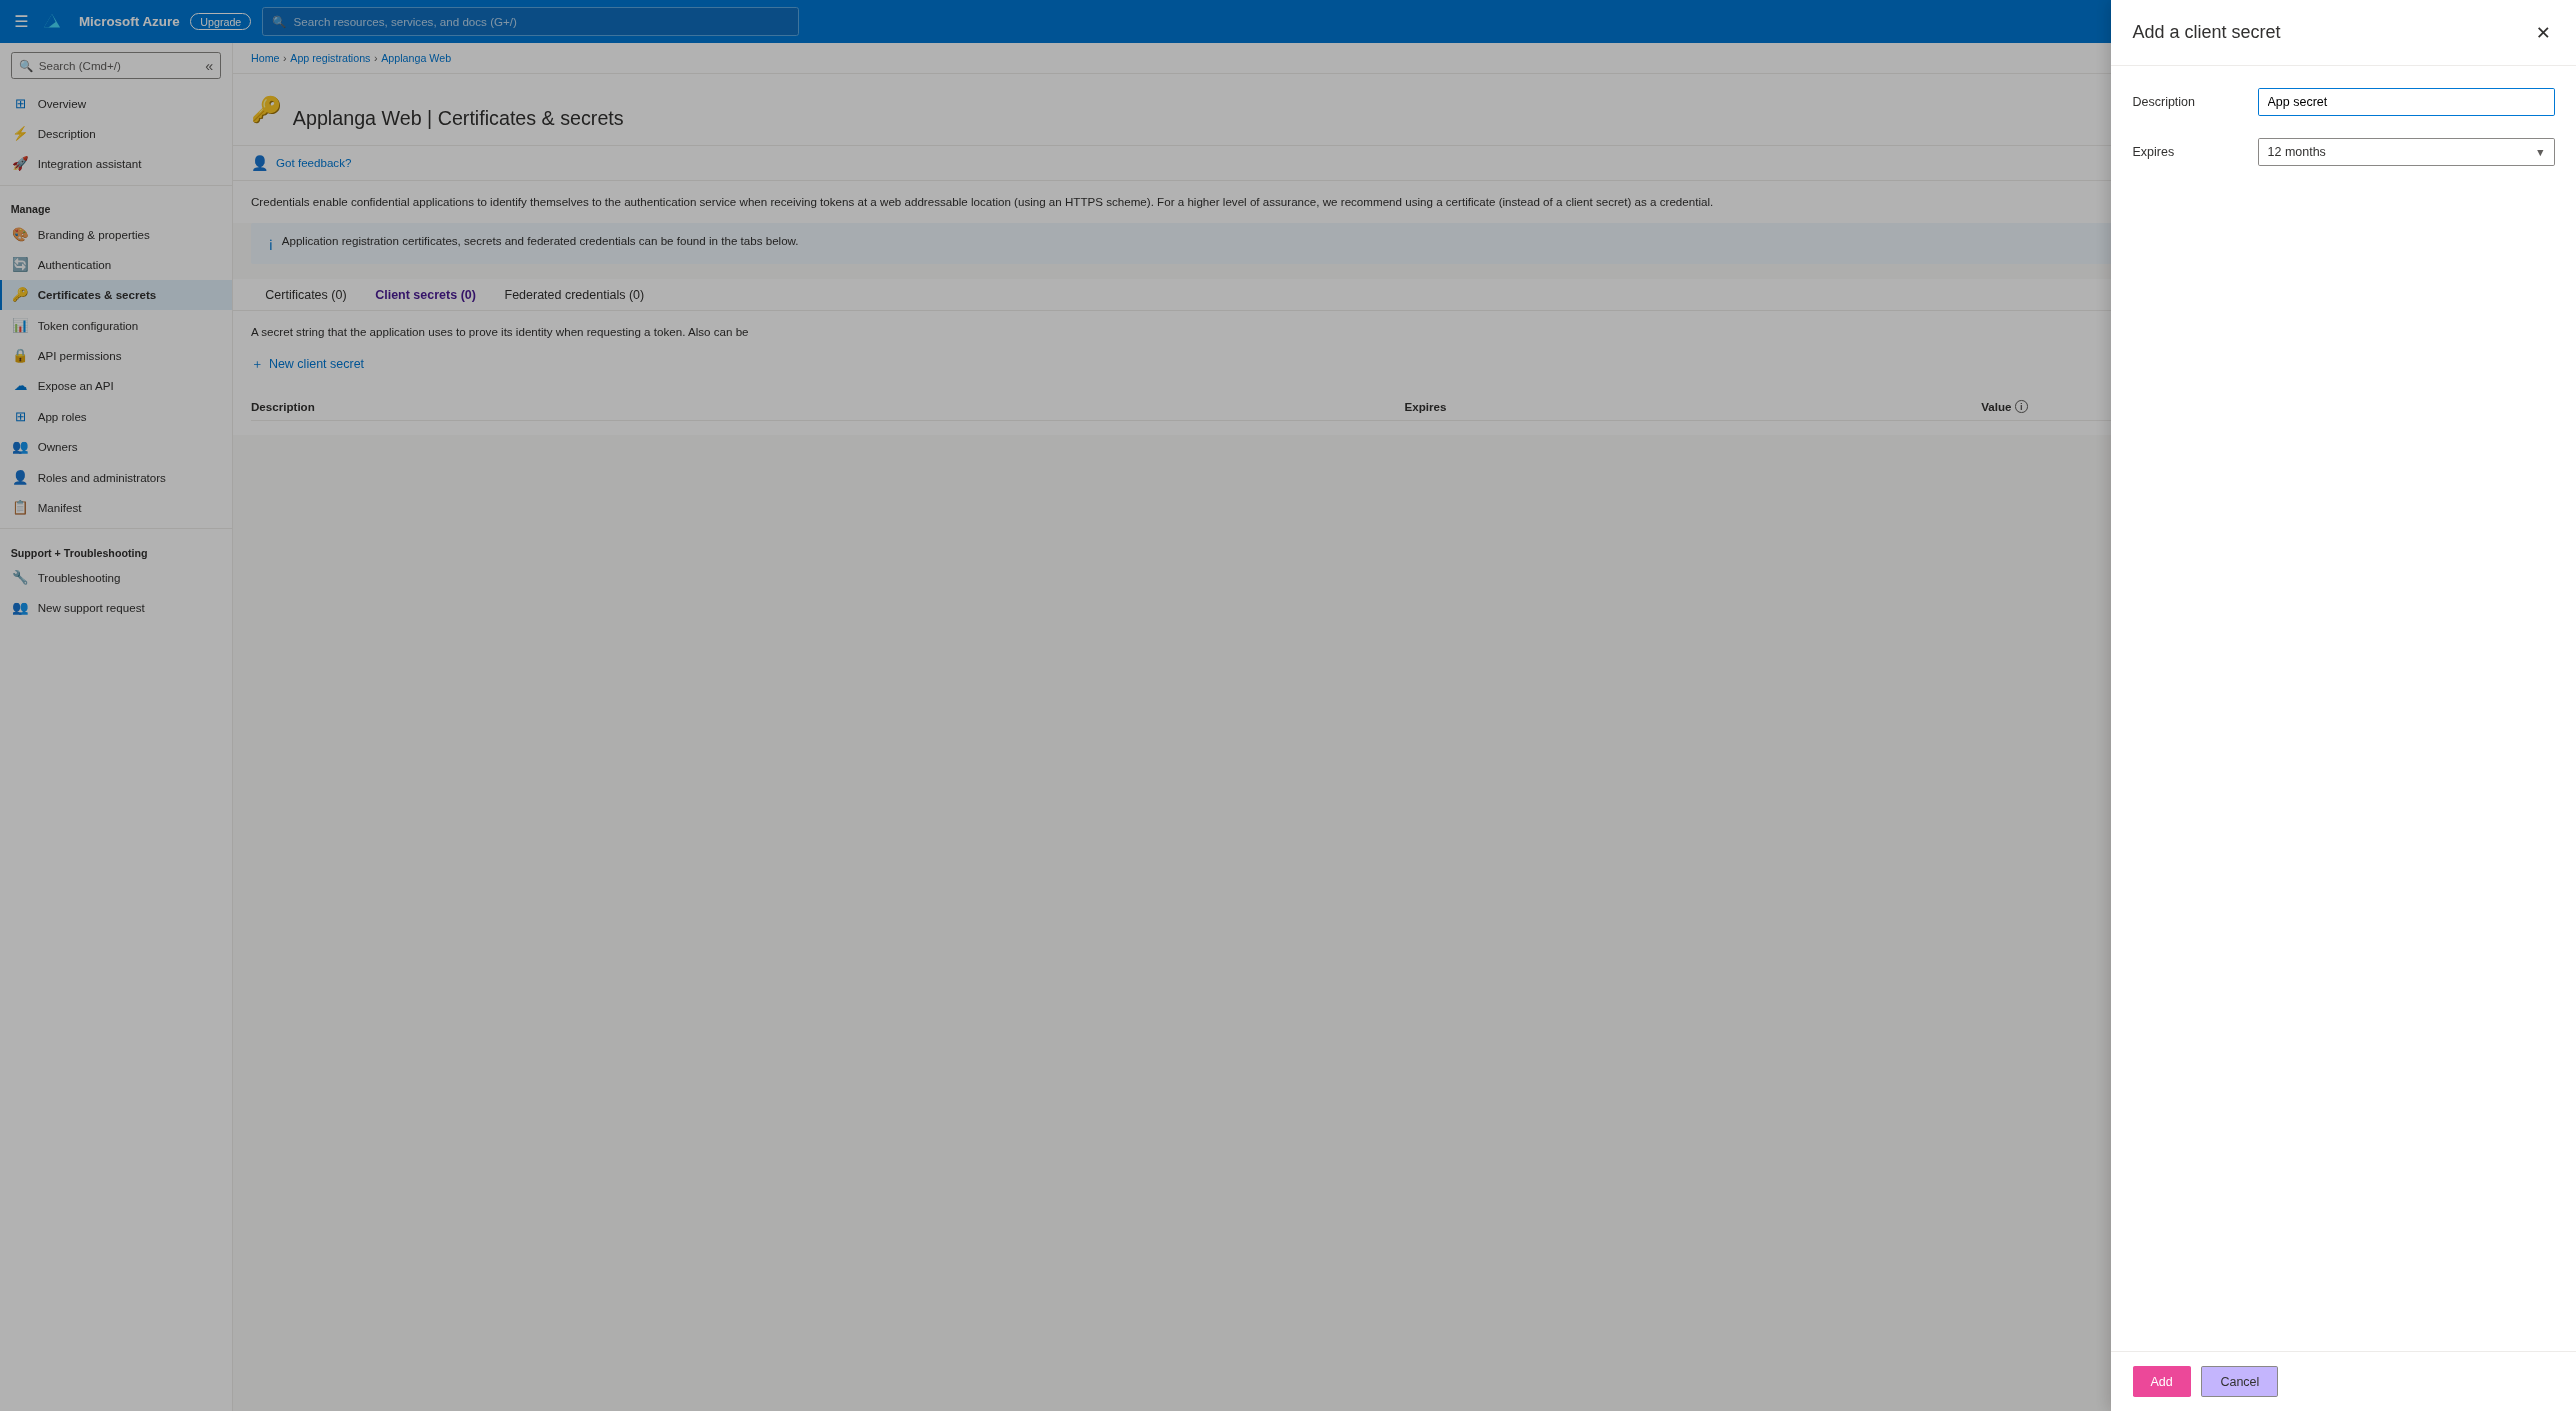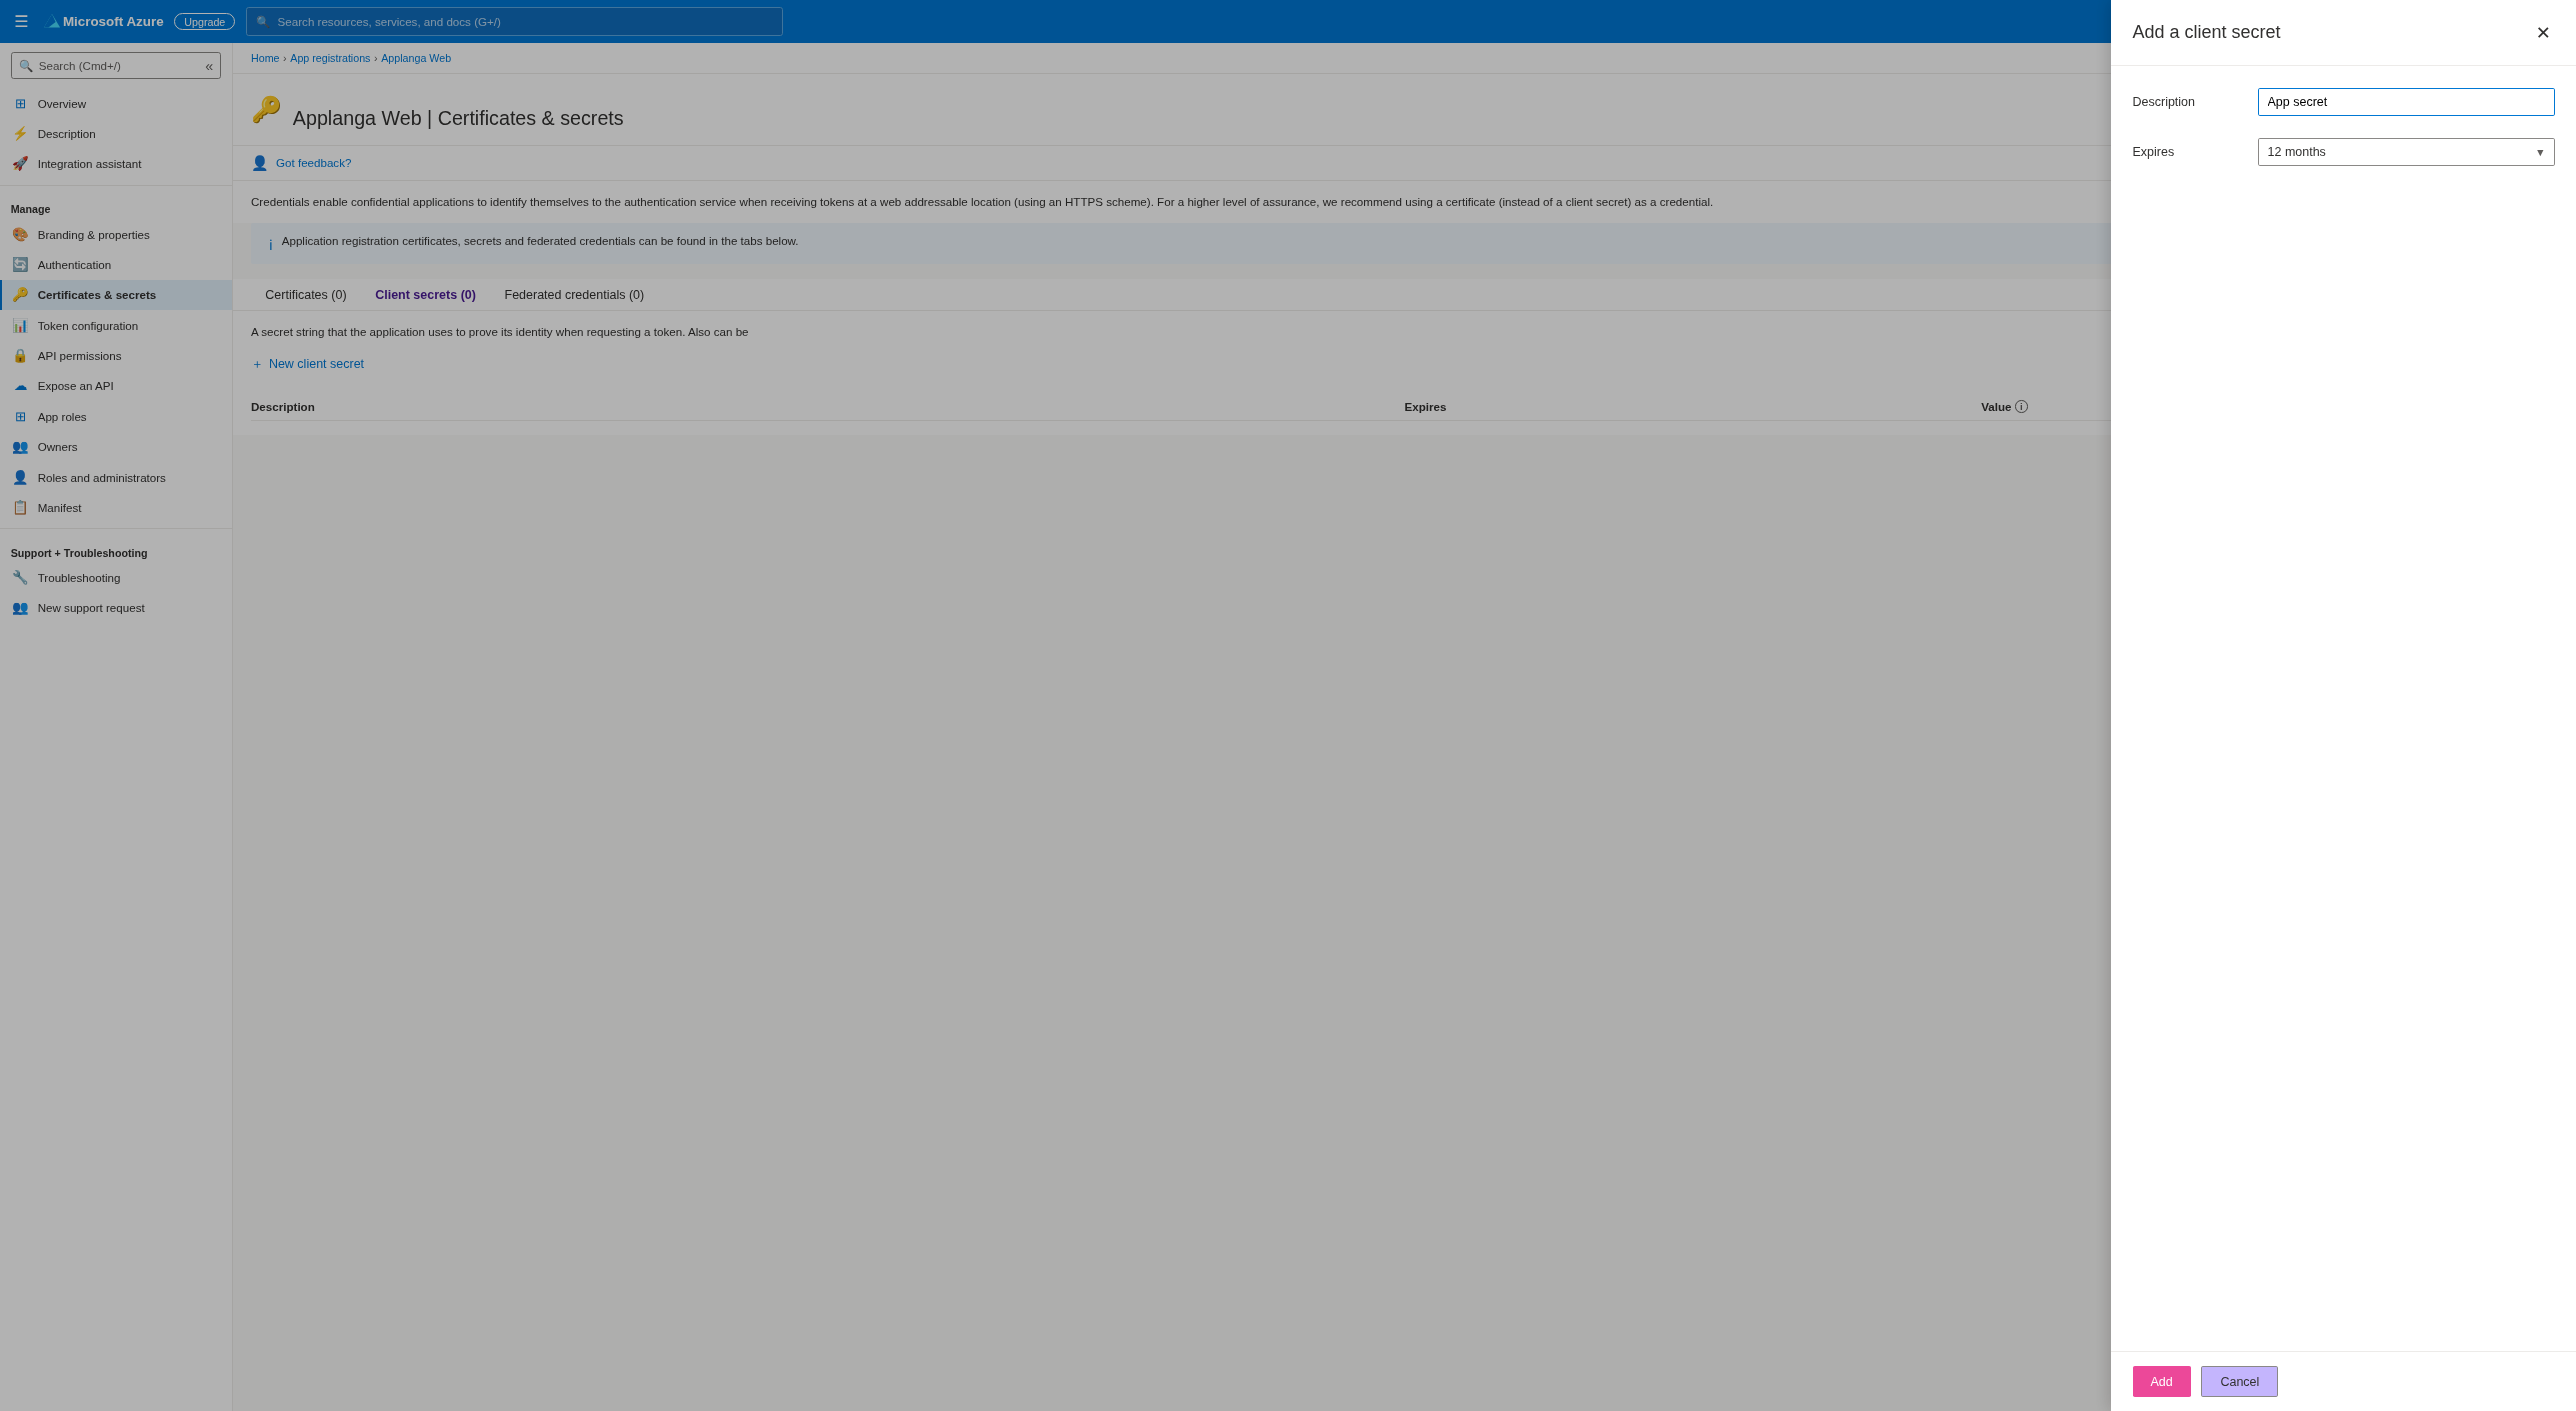--- a/index.html
+++ b/index.html
@@ -10,21 +10,21 @@
       display: flex;
       align-items: center;
       background: #0078d4;
       height: 43px;
       padding: 0 10.7px;
       gap: 10.7px;
       color: white;
       flex-shrink: 0;
     }
     .topbar-hamburger { font-size: 16px; cursor: pointer; padding: 3.6px; }
-    .topbar-brand { display: flex; align-items: center; gap: 2px; font-size: 13.4px; font-weight: 600; white-space: nowrap; text-align: right; }
+    .topbar-brand { display: flex; align-items: center; gap: 18px; font-size: 13.4px; font-weight: 600; white-space: nowrap; text-align: right; }
     .upgrade-btn {
       border: 0.9px solid white;
       border-radius: 10.7px;
       padding: 1.8px 9px;
       font-size: 10.7px;
       cursor: pointer;
       background: transparent;
       color: white;
       white-space: nowrap;
     }

